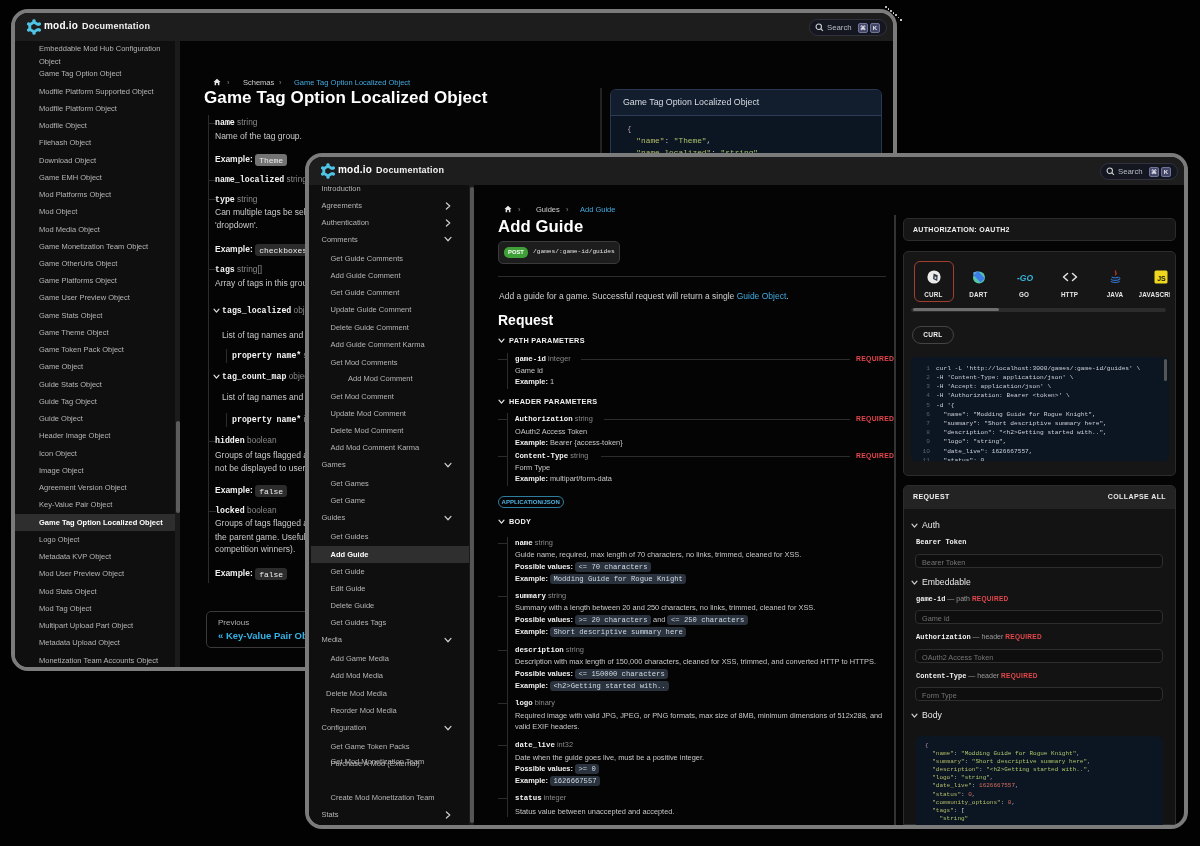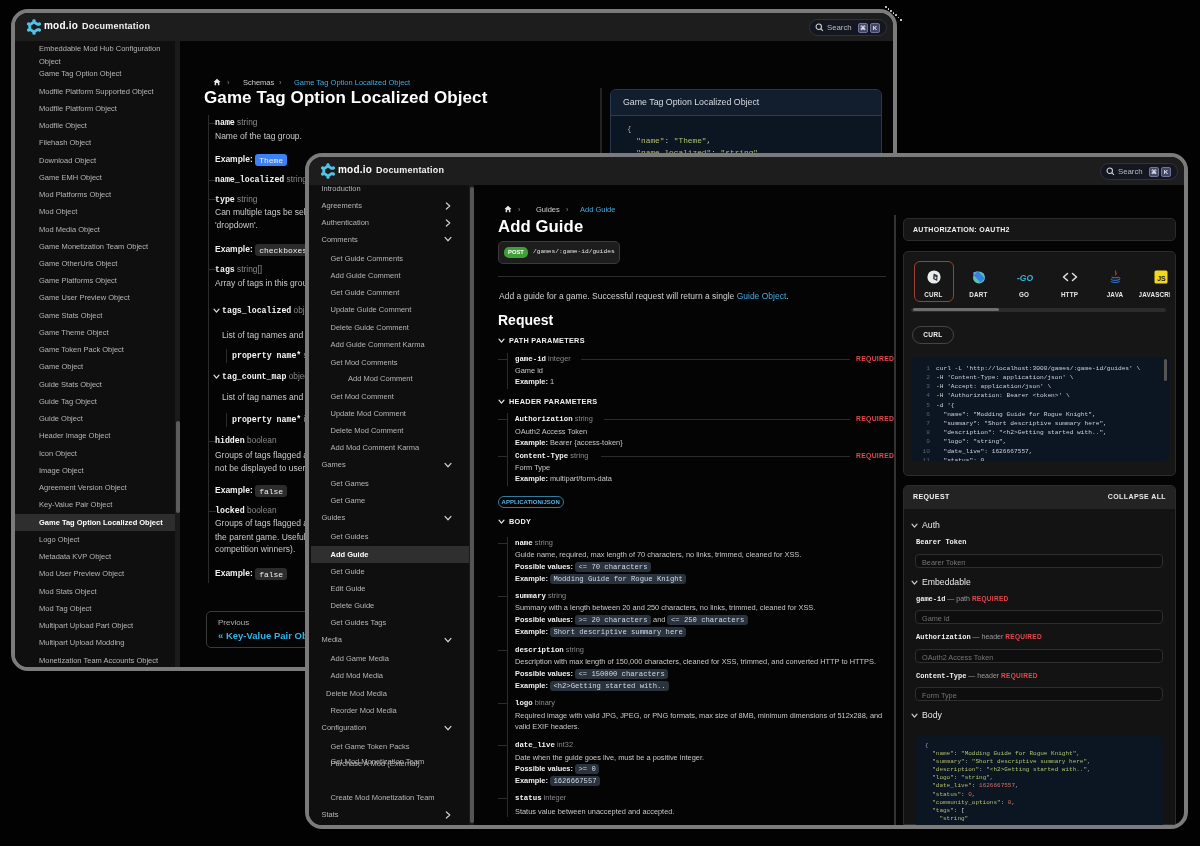--- a/index.html
+++ b/index.html
@@ -63,35 +63,35 @@
 <div style="position:absolute;left:24px;top:466.2px;width:136px;height:17.2px;font:7.5px 'Liberation Sans',sans-serif;color:#b5b5b5;line-height:17.2px">Agreement Version Object</div>
 <div style="position:absolute;left:24px;top:483.4px;width:136px;height:17.2px;font:7.5px 'Liberation Sans',sans-serif;color:#b5b5b5;line-height:17.2px">Key-Value Pair Object</div>
 <div style="position:absolute;left:0px;top:500.7px;width:160px;height:17.2px;background:#2e2e2e"></div>
 <div style="position:absolute;left:24px;top:500.7px;width:136px;height:17.2px;font:bold 7.5px 'Liberation Sans',sans-serif;color:#fff;line-height:17.2px">Game Tag Option Localized Object</div>
 <div style="position:absolute;left:24px;top:517.9px;width:136px;height:17.2px;font:7.5px 'Liberation Sans',sans-serif;color:#b5b5b5;line-height:17.2px">Logo Object</div>
 <div style="position:absolute;left:24px;top:535.2px;width:136px;height:17.2px;font:7.5px 'Liberation Sans',sans-serif;color:#b5b5b5;line-height:17.2px">Metadata KVP Object</div>
 <div style="position:absolute;left:24px;top:552.4px;width:136px;height:17.2px;font:7.5px 'Liberation Sans',sans-serif;color:#b5b5b5;line-height:17.2px">Mod User Preview Object</div>
 <div style="position:absolute;left:24px;top:569.7px;width:136px;height:17.2px;font:7.5px 'Liberation Sans',sans-serif;color:#b5b5b5;line-height:17.2px">Mod Stats Object</div>
 <div style="position:absolute;left:24px;top:586.9px;width:136px;height:17.2px;font:7.5px 'Liberation Sans',sans-serif;color:#b5b5b5;line-height:17.2px">Mod Tag Object</div>
 <div style="position:absolute;left:24px;top:604.2px;width:136px;height:17.2px;font:7.5px 'Liberation Sans',sans-serif;color:#b5b5b5;line-height:17.2px">Multipart Upload Part Object</div>
-<div style="position:absolute;left:24px;top:621.4px;width:136px;height:17.2px;font:7.5px 'Liberation Sans',sans-serif;color:#b5b5b5;line-height:17.2px">Multipart Upload Modding</div>
+<div style="position:absolute;left:24px;top:621.4px;width:136px;height:17.2px;font:7.5px 'Liberation Sans',sans-serif;color:#b5b5b5;line-height:17.2px">Metadata Upload Object</div>
 <div style="position:absolute;left:24px;top:638.7px;width:136px;height:17.2px;font:7.5px 'Liberation Sans',sans-serif;color:#b5b5b5;line-height:17.2px">Monetization Team Accounts Object</div>
 <svg width="8" height="8" viewBox="0 0 16 16" style="position:absolute;left:198px;top:65px">
       <path d="M8 1.5 15 8h-2.2v6.5H9.7V10H6.3v4.5H3.2V8H1z" fill="#e8e8e8"></path>
     </svg>
 <div style="position:absolute;left:212px;top:65px;font:7.5px 'Liberation Sans',sans-serif;color:#8a8a8a">›</div>
 <div style="position:absolute;left:228px;top:65px;font:7.5px 'Liberation Sans',sans-serif;color:#d0d0d0">Schemas</div>
 <div style="position:absolute;left:264px;top:65px;font:7.5px 'Liberation Sans',sans-serif;color:#8a8a8a">›</div>
 <div style="position:absolute;left:279px;top:65px;font:7.5px 'Liberation Sans',sans-serif;color:#41aadf">Game Tag Option Localized Object</div>
 <div style="position:absolute;left:189px;top:75px;font:bold 17px 'Liberation Sans',sans-serif;color:#fff;letter-spacing:0.1px">Game Tag Option Localized Object</div>
 <div style="position:absolute;left:193px;top:102px;width:1px;height:468px;background:#2c2c2c"></div>
 <div style="position:absolute;left:193px;top:109.6px;width:8px;height:1px;background:#2c2c2c"></div>
 <div style="position:absolute;left:200px;top:104.1px;font:bold 8.25px 'Liberation Mono',monospace;color:#f5f5f5;white-space:nowrap">name<span style="font:8.3px 'Liberation Sans',sans-serif;color:#8b8b8b">&nbsp;string</span></div>
 <div style="position:absolute;left:200px;top:118.1px;font:8.5px 'Liberation Sans',sans-serif;color:#cacaca;white-space:nowrap">Name of the tag group.</div>
-<div style="position:absolute;left:200px;top:141.4px;font:bold 8.5px 'Liberation Sans',sans-serif;color:#f0f0f0;white-space:nowrap">Example:&nbsp;<span style="background:#3b82f6;border-radius:3px;padding:1.5px 4px;font:8px 'Liberation Mono',monospace;color:#ededed">Theme</span></div>
+<div style="position:absolute;left:200px;top:141.4px;font:bold 8.5px 'Liberation Sans',sans-serif;color:#f0f0f0;white-space:nowrap">Example:&nbsp;<span style="background:#737373;border-radius:3px;padding:1.5px 4px;font:8px 'Liberation Mono',monospace;color:#ededed">Theme</span></div>
 <div style="position:absolute;left:193px;top:166.6px;width:8px;height:1px;background:#2c2c2c"></div>
 <div style="position:absolute;left:200px;top:161.1px;font:bold 8.25px 'Liberation Mono',monospace;color:#f5f5f5;white-space:nowrap">name_localized<span style="font:8.3px 'Liberation Sans',sans-serif;color:#8b8b8b">&nbsp;string</span></div>
 <div style="position:absolute;left:193px;top:186.1px;width:8px;height:1px;background:#2c2c2c"></div>
 <div style="position:absolute;left:200px;top:180.6px;font:bold 8.25px 'Liberation Mono',monospace;color:#f5f5f5;white-space:nowrap">type<span style="font:8.3px 'Liberation Sans',sans-serif;color:#8b8b8b">&nbsp;string</span></div>
 <div style="position:absolute;left:200px;top:193.8px;font:8.5px 'Liberation Sans',sans-serif;color:#cacaca;white-space:nowrap">Can multiple tags be selected via 'checkboxes' or</div>
 <div style="position:absolute;left:200px;top:207.0px;font:8.5px 'Liberation Sans',sans-serif;color:#cacaca;white-space:nowrap">'dropdown'.</div>
 <div style="position:absolute;left:200px;top:231.2px;font:bold 8.5px 'Liberation Sans',sans-serif;color:#f0f0f0;white-space:nowrap">Example:&nbsp;<span style="background:#2c2c2c;border-radius:3px;padding:1.5px 4px;font:8px 'Liberation Mono',monospace;color:#ededed">checkboxes</span></div>
 <div style="position:absolute;left:193px;top:256.4px;width:8px;height:1px;background:#2c2c2c"></div>
 <div style="position:absolute;left:200px;top:250.9px;font:bold 8.25px 'Liberation Mono',monospace;color:#f5f5f5;white-space:nowrap">tags<span style="font:8.3px 'Liberation Sans',sans-serif;color:#8b8b8b">&nbsp;string[]</span></div>
 <div style="position:absolute;left:200px;top:264.5px;font:8.5px 'Liberation Sans',sans-serif;color:#cacaca;white-space:nowrap">Array of tags in this group.</div>

